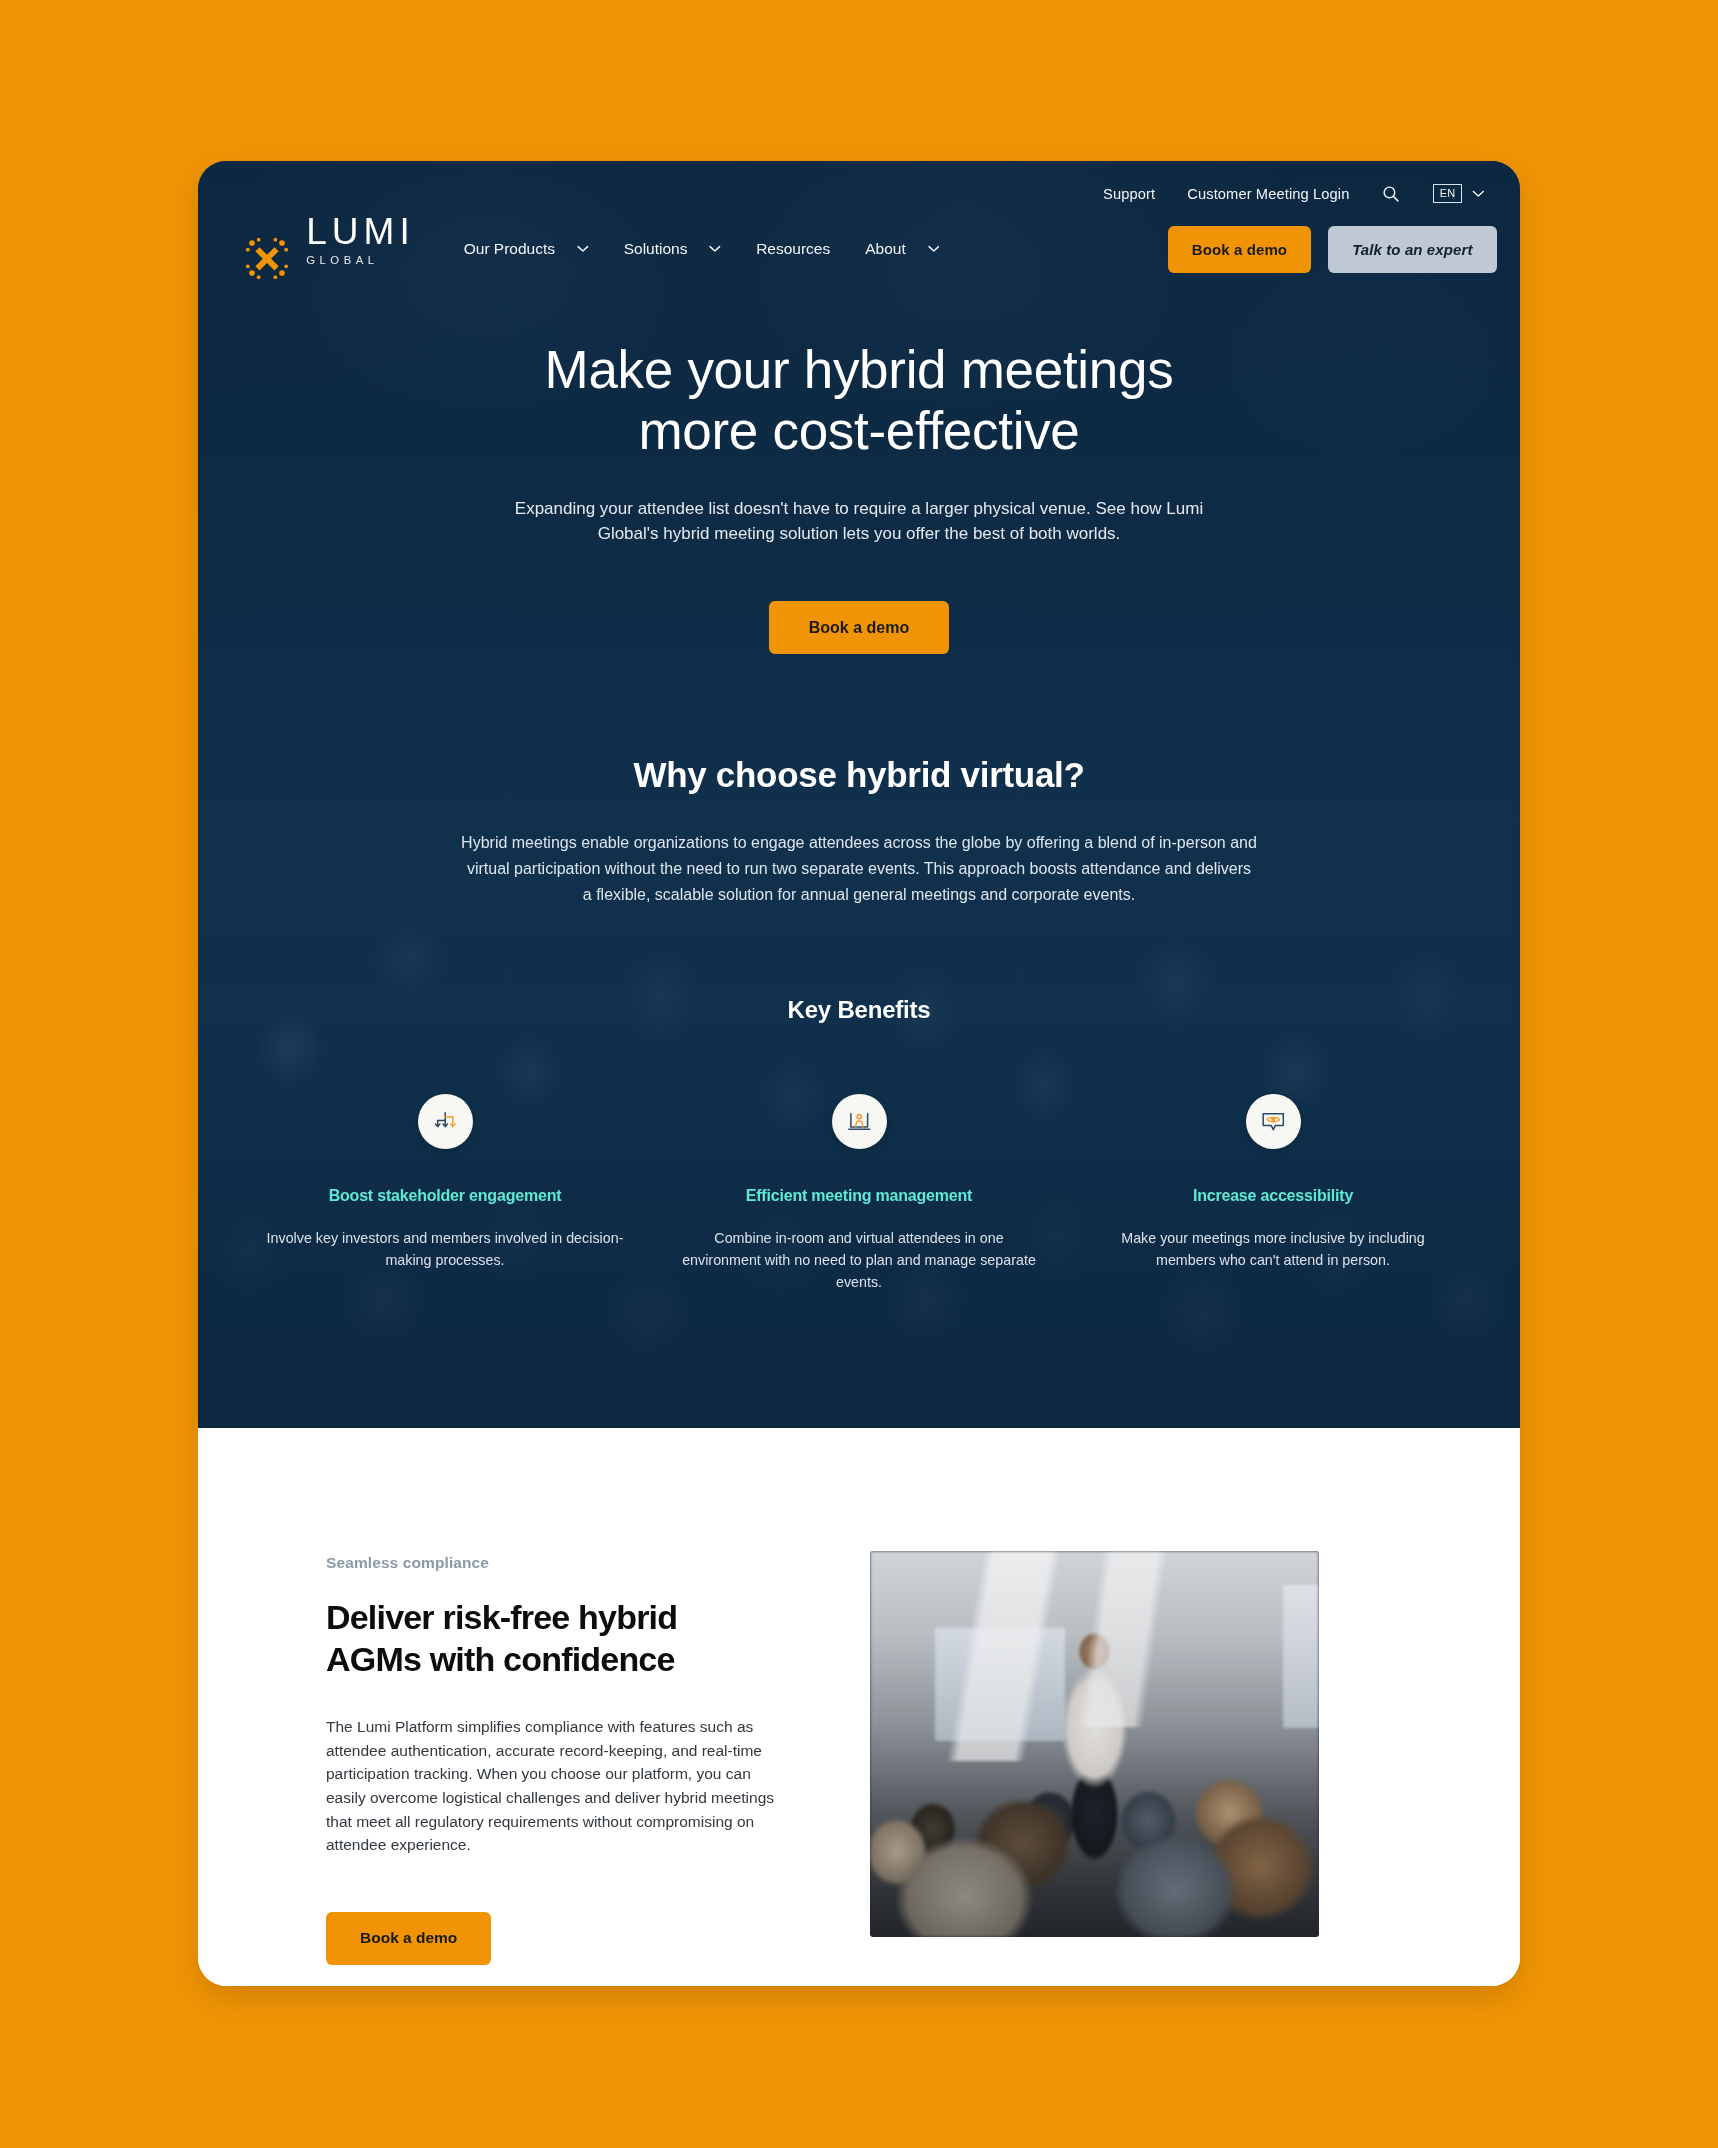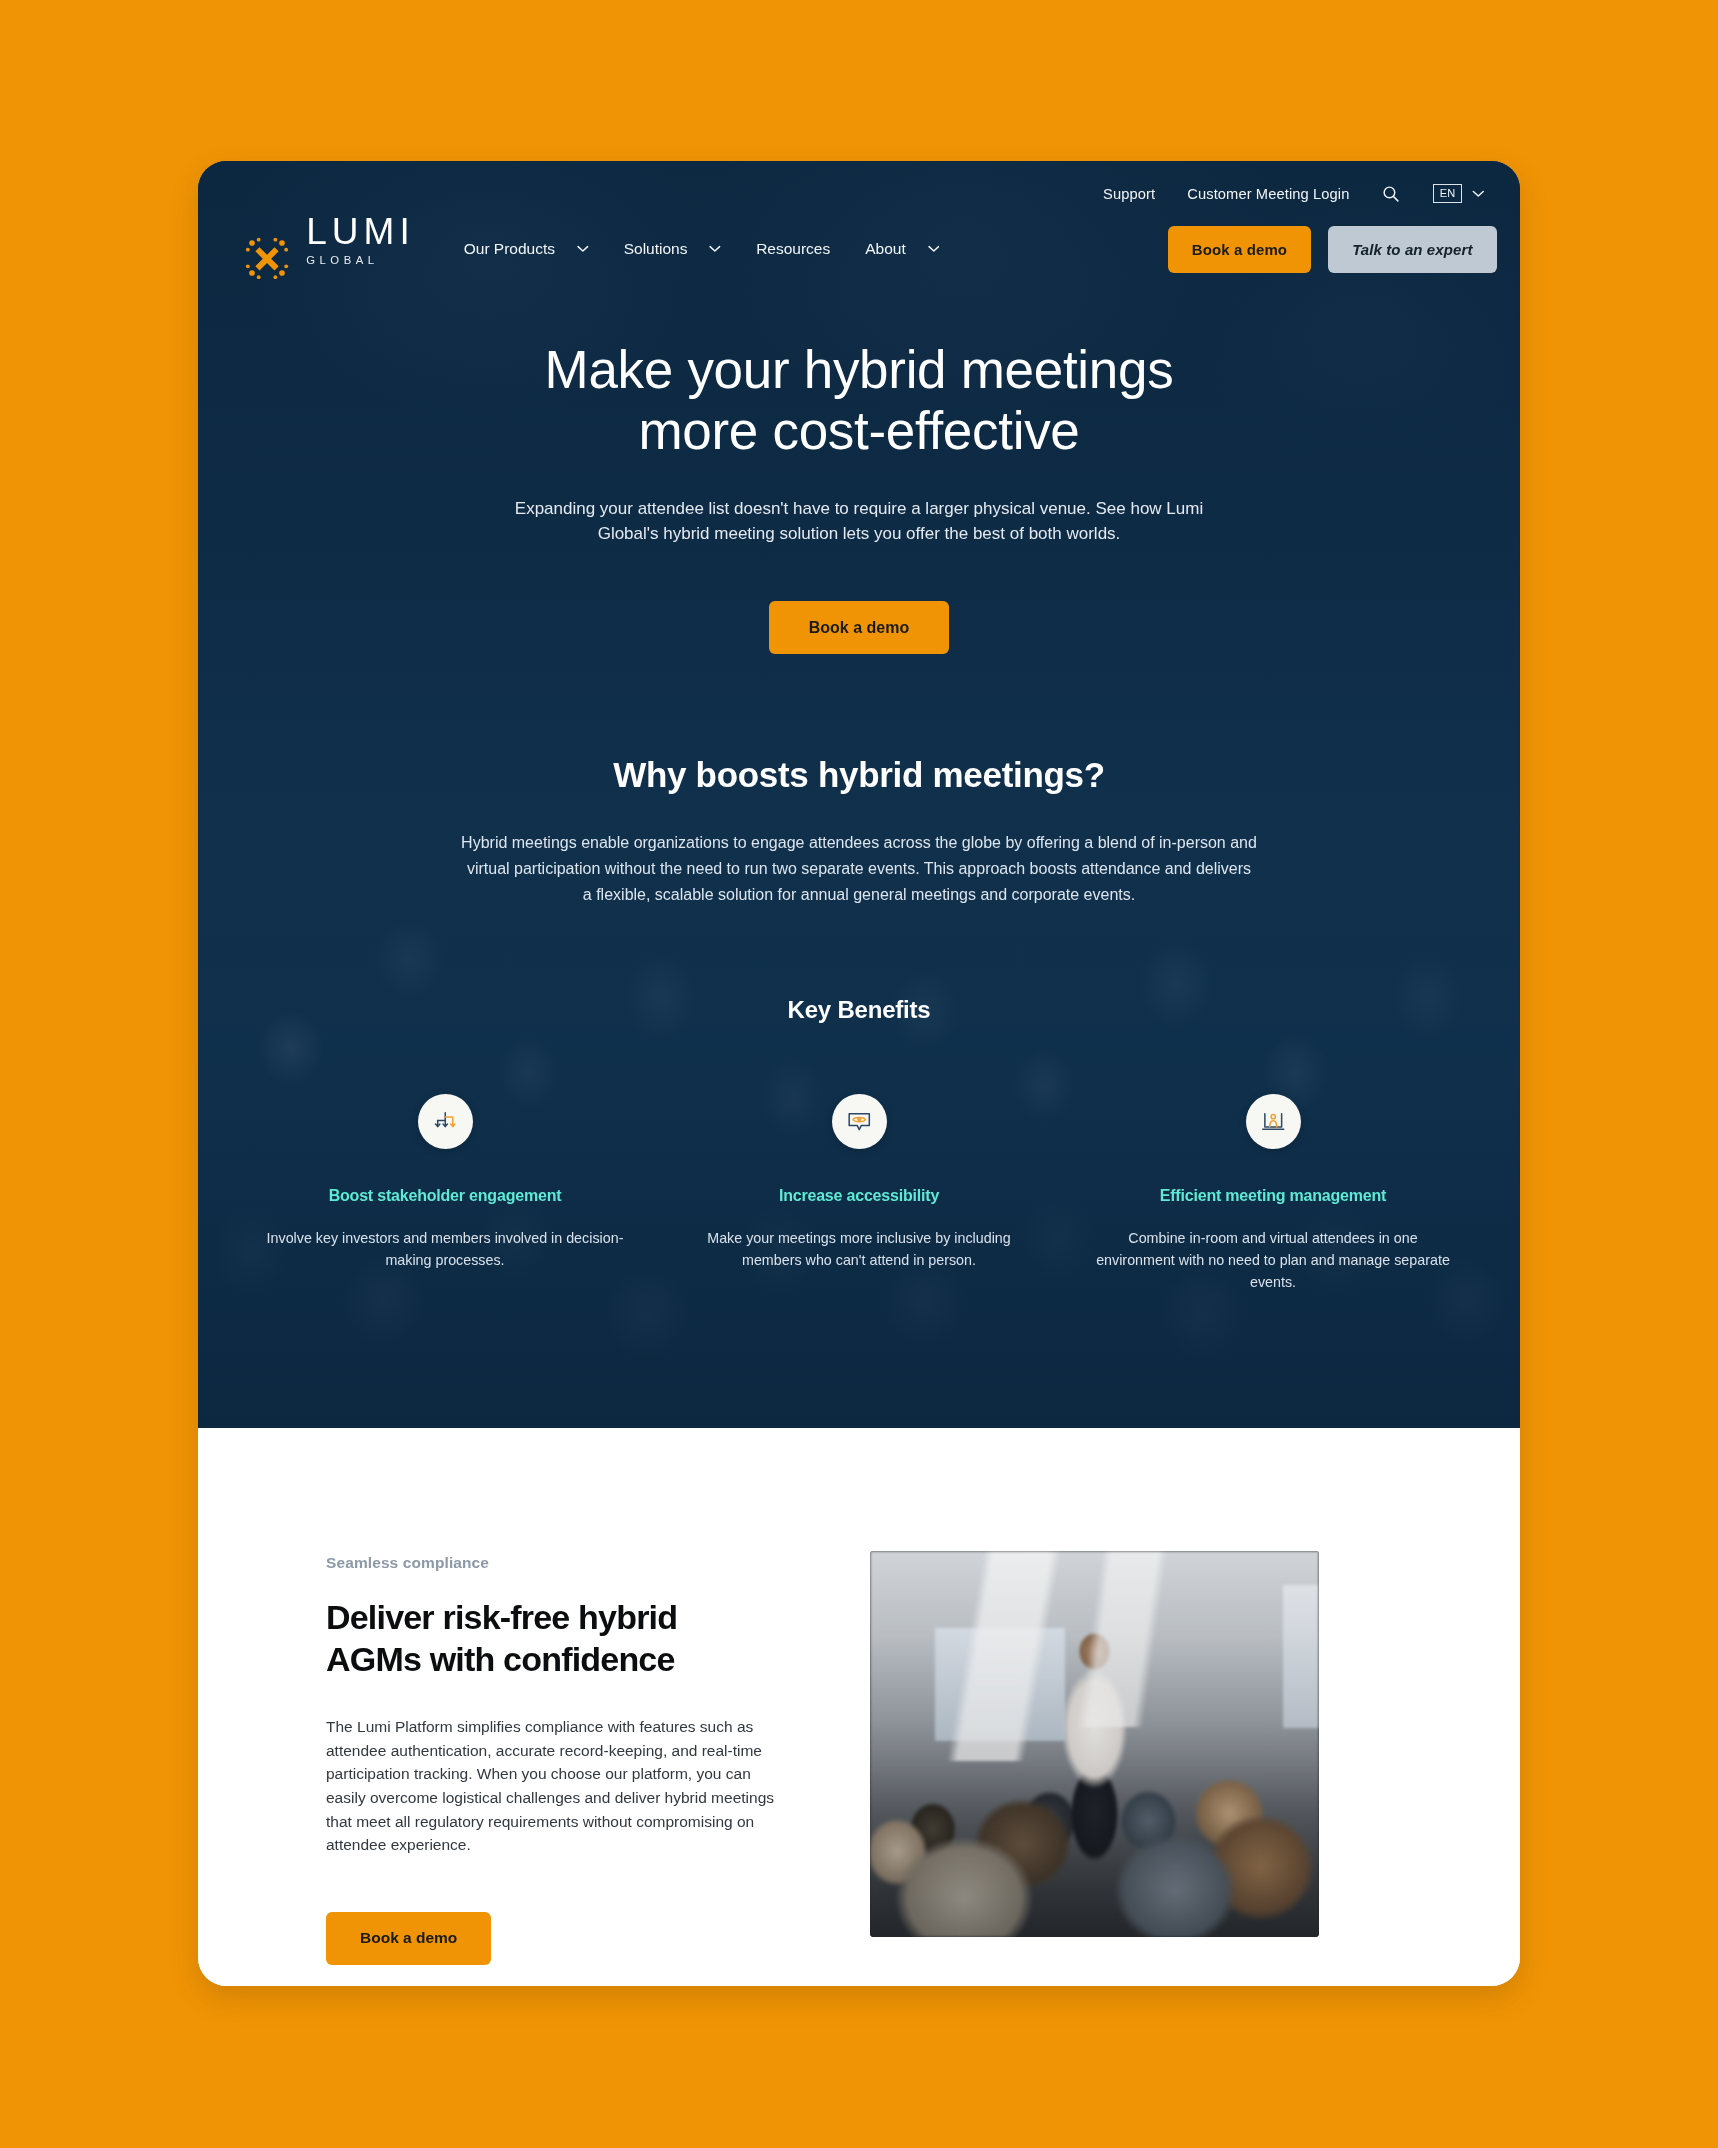--- a/index.html
+++ b/index.html
@@ -370,21 +370,21 @@
           <span>Make your hybrid meetings</span><br>
           <span>more cost-effective</span>
         </h1>
         <p class="hero-sub">Expanding your attendee list doesn't have to require a larger physical venue. See how Lumi Global's hybrid meeting solution lets you offer the best of both worlds.</p>
         <div class="hero-btn-wrap">
           <button class="btn btn-primary">Book a demo</button>
         </div>
       </div>
 
       <div class="why">
-        <h2 class="why-title">Why boosts hybrid meetings?</h2>
+        <h2 class="why-title">Why choose hybrid virtual?</h2>
         <p class="why-body">Hybrid meetings enable organizations to engage attendees across the globe by offering a blend of in-person and virtual participation without the need to run two separate events. This approach boosts attendance and delivers a flexible, scalable solution for annual general meetings and corporate events.</p>
       </div>
 
       <h3 class="kb-title">Key Benefits</h3>
 
       <div class="benefits">
 
         <div class="benefit">
           <div class="benefit-icon">
             <svg width="28.5" height="28.5" viewBox="0 0 34 34" fill="none" stroke-linecap="round" stroke-linejoin="round">
@@ -402,46 +402,46 @@
               </g>
             </svg>
           </div>
           <div class="benefit-h">Boost stakeholder engagement</div>
           <div class="benefit-p">Involve key investors and members involved in decision-making processes.</div>
         </div>
 
         <div class="benefit">
           <div class="benefit-icon">
             <svg width="28.5" height="28.5" viewBox="0 0 34 34" fill="none" stroke-linecap="round" stroke-linejoin="round">
-              <path d="M5 8 L29 8 L29 22 L19.5 22 L17 27 L14.5 22 L5 22 Z" stroke="#2C4866" stroke-width="1.8"></path>
-              <path d="M9.5 15 C12 11.6 22 11.6 24.5 15 C22 18.4 12 18.4 9.5 15 Z" stroke="#F0A030" stroke-width="1.7"></path>
-              <circle cx="17" cy="15" r="2.4" fill="#F0A030"></circle>
-            </svg>
-          </div>
-          <div class="benefit-h">Increase accessibility</div>
-          <div class="benefit-p">Make your meetings more inclusive by including members who can't attend in person.</div>
-        </div>
-
-        <div class="benefit">
-          <div class="benefit-icon">
-            <svg width="28.5" height="28.5" viewBox="0 0 34 34" fill="none" stroke-linecap="round" stroke-linejoin="round">
               <g stroke="#2C4866" stroke-width="1.8">
                 <path d="M7 8 L7 24 L27 24 L27 8"></path>
                 <line x1="4.5" y1="26.5" x2="29.5" y2="26.5"></line>
               </g>
               <g stroke="#F0A030" stroke-width="1.8">
                 <circle cx="17" cy="11.5" r="2.6"></circle>
                 <path d="M12.8 24 C12.8 18.6 14.8 16.4 17 16.4 C19.2 16.4 21.2 18.6 21.2 24"></path>
               </g>
             </svg>
           </div>
           <div class="benefit-h">Efficient meeting management</div>
           <div class="benefit-p">Combine in-room and virtual attendees in one environment with no need to plan and manage separate events.</div>
         </div>
 
+        <div class="benefit">
+          <div class="benefit-icon">
+            <svg width="28.5" height="28.5" viewBox="0 0 34 34" fill="none" stroke-linecap="round" stroke-linejoin="round">
+              <path d="M5 8 L29 8 L29 22 L19.5 22 L17 27 L14.5 22 L5 22 Z" stroke="#2C4866" stroke-width="1.8"></path>
+              <path d="M9.5 15 C12 11.6 22 11.6 24.5 15 C22 18.4 12 18.4 9.5 15 Z" stroke="#F0A030" stroke-width="1.7"></path>
+              <circle cx="17" cy="15" r="2.4" fill="#F0A030"></circle>
+            </svg>
+          </div>
+          <div class="benefit-h">Increase accessibility</div>
+          <div class="benefit-p">Make your meetings more inclusive by including members who can't attend in person.</div>
+        </div>
+
       </div>
     </div>
   </section>
 
   <section class="white-sec">
     <div class="ws-left">
       <div class="eyebrow">Seamless compliance</div>
       <h2 class="ws-title">
         <span>Deliver risk-free hybrid</span><br>
         <span>AGMs with confidence</span>

